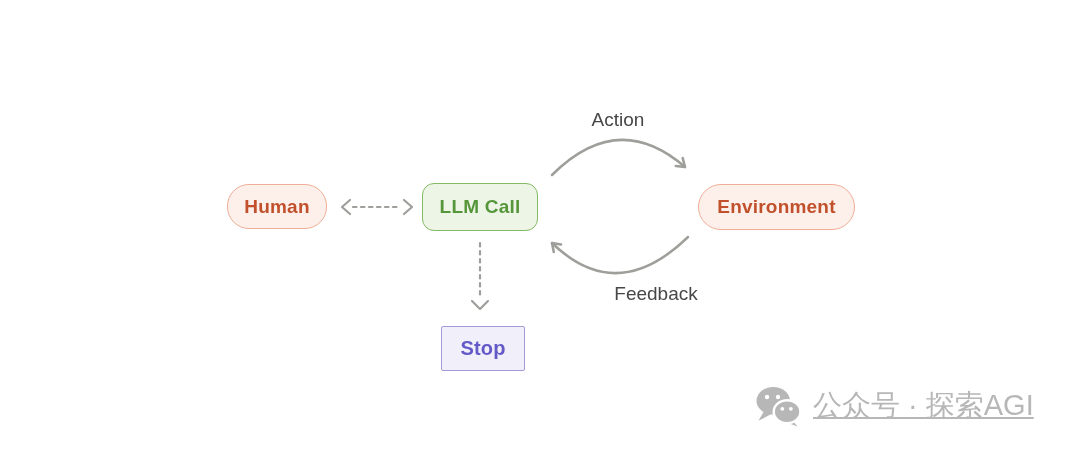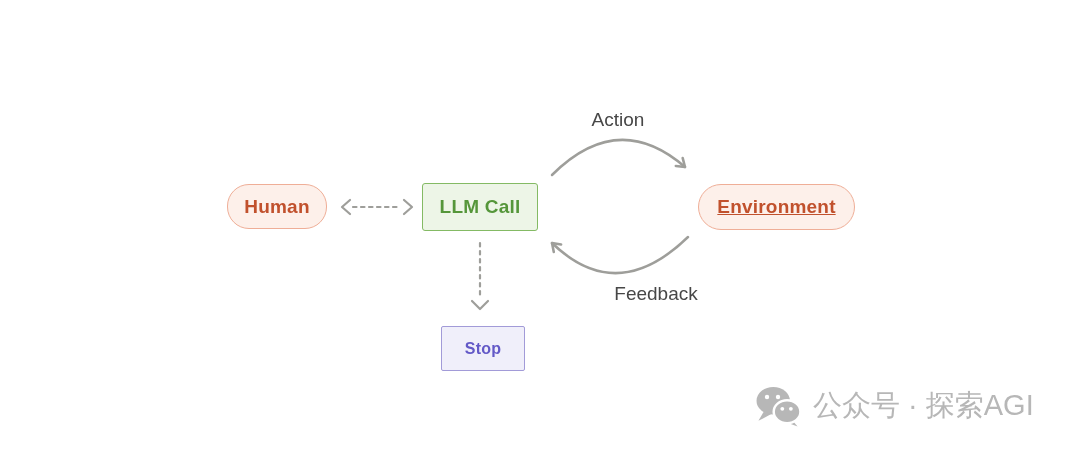--- a/index.html
+++ b/index.html
@@ -26,33 +26,32 @@
     font-size:19px;
     letter-spacing:.2px;
   }
   .node-human{
     left:227px;top:184px;width:100px;height:45px;
     background:#fdf0ea;border:1.5px solid #efae97;border-radius:22px;
     color:#c1512d;
   }
   .node-llm{
     left:422px;top:183px;width:116px;height:48px;
-    background:#edf5e7;border:1.5px solid #84ba64;border-radius:3px;
+    background:#edf5e7;border:1.5px solid #84ba64;border-radius:12px;
     color:#55963a;
   }
   .node-env{
     left:698px;top:184px;width:157px;height:46px;
     background:#fdf0ea;border:1.5px solid #efae97;border-radius:23px;
     color:#c1512d;
-    text-decoration:underline;
   }
   .node-stop{
     left:441px;top:326px;width:84px;height:45px;
     background:#f0effa;border:1.5px solid #a29bd8;border-radius:2px;
-    color:#6359c7;font-size:16px;
+    color:#6359c7;font-size:20px;
   }
   .edge-label{
     position:absolute;
     transform:translate(-50%,-50%);
     font-size:19px;
     color:#474747;
     white-space:nowrap;
     text-align:right;
   }
   .edge-label-action{left:618px;top:120px;}
@@ -60,20 +59,21 @@
   .watermark{
     position:absolute;
     left:754px;top:383px;
     height:46px;
     display:flex;
     align-items:center;
     gap:11px;
     color:#b7b7b7;
     font-size:29px;
     white-space:nowrap;
+    text-decoration:underline;
   }
   .wechat-icon{display:block;}
 </style>
 </head>
 <body>
 
 <div class="stage">
 
   <svg class="arrow-layer" width="1080" height="450" viewBox="0 0 1080 450" aria-hidden="true">
     <defs>

